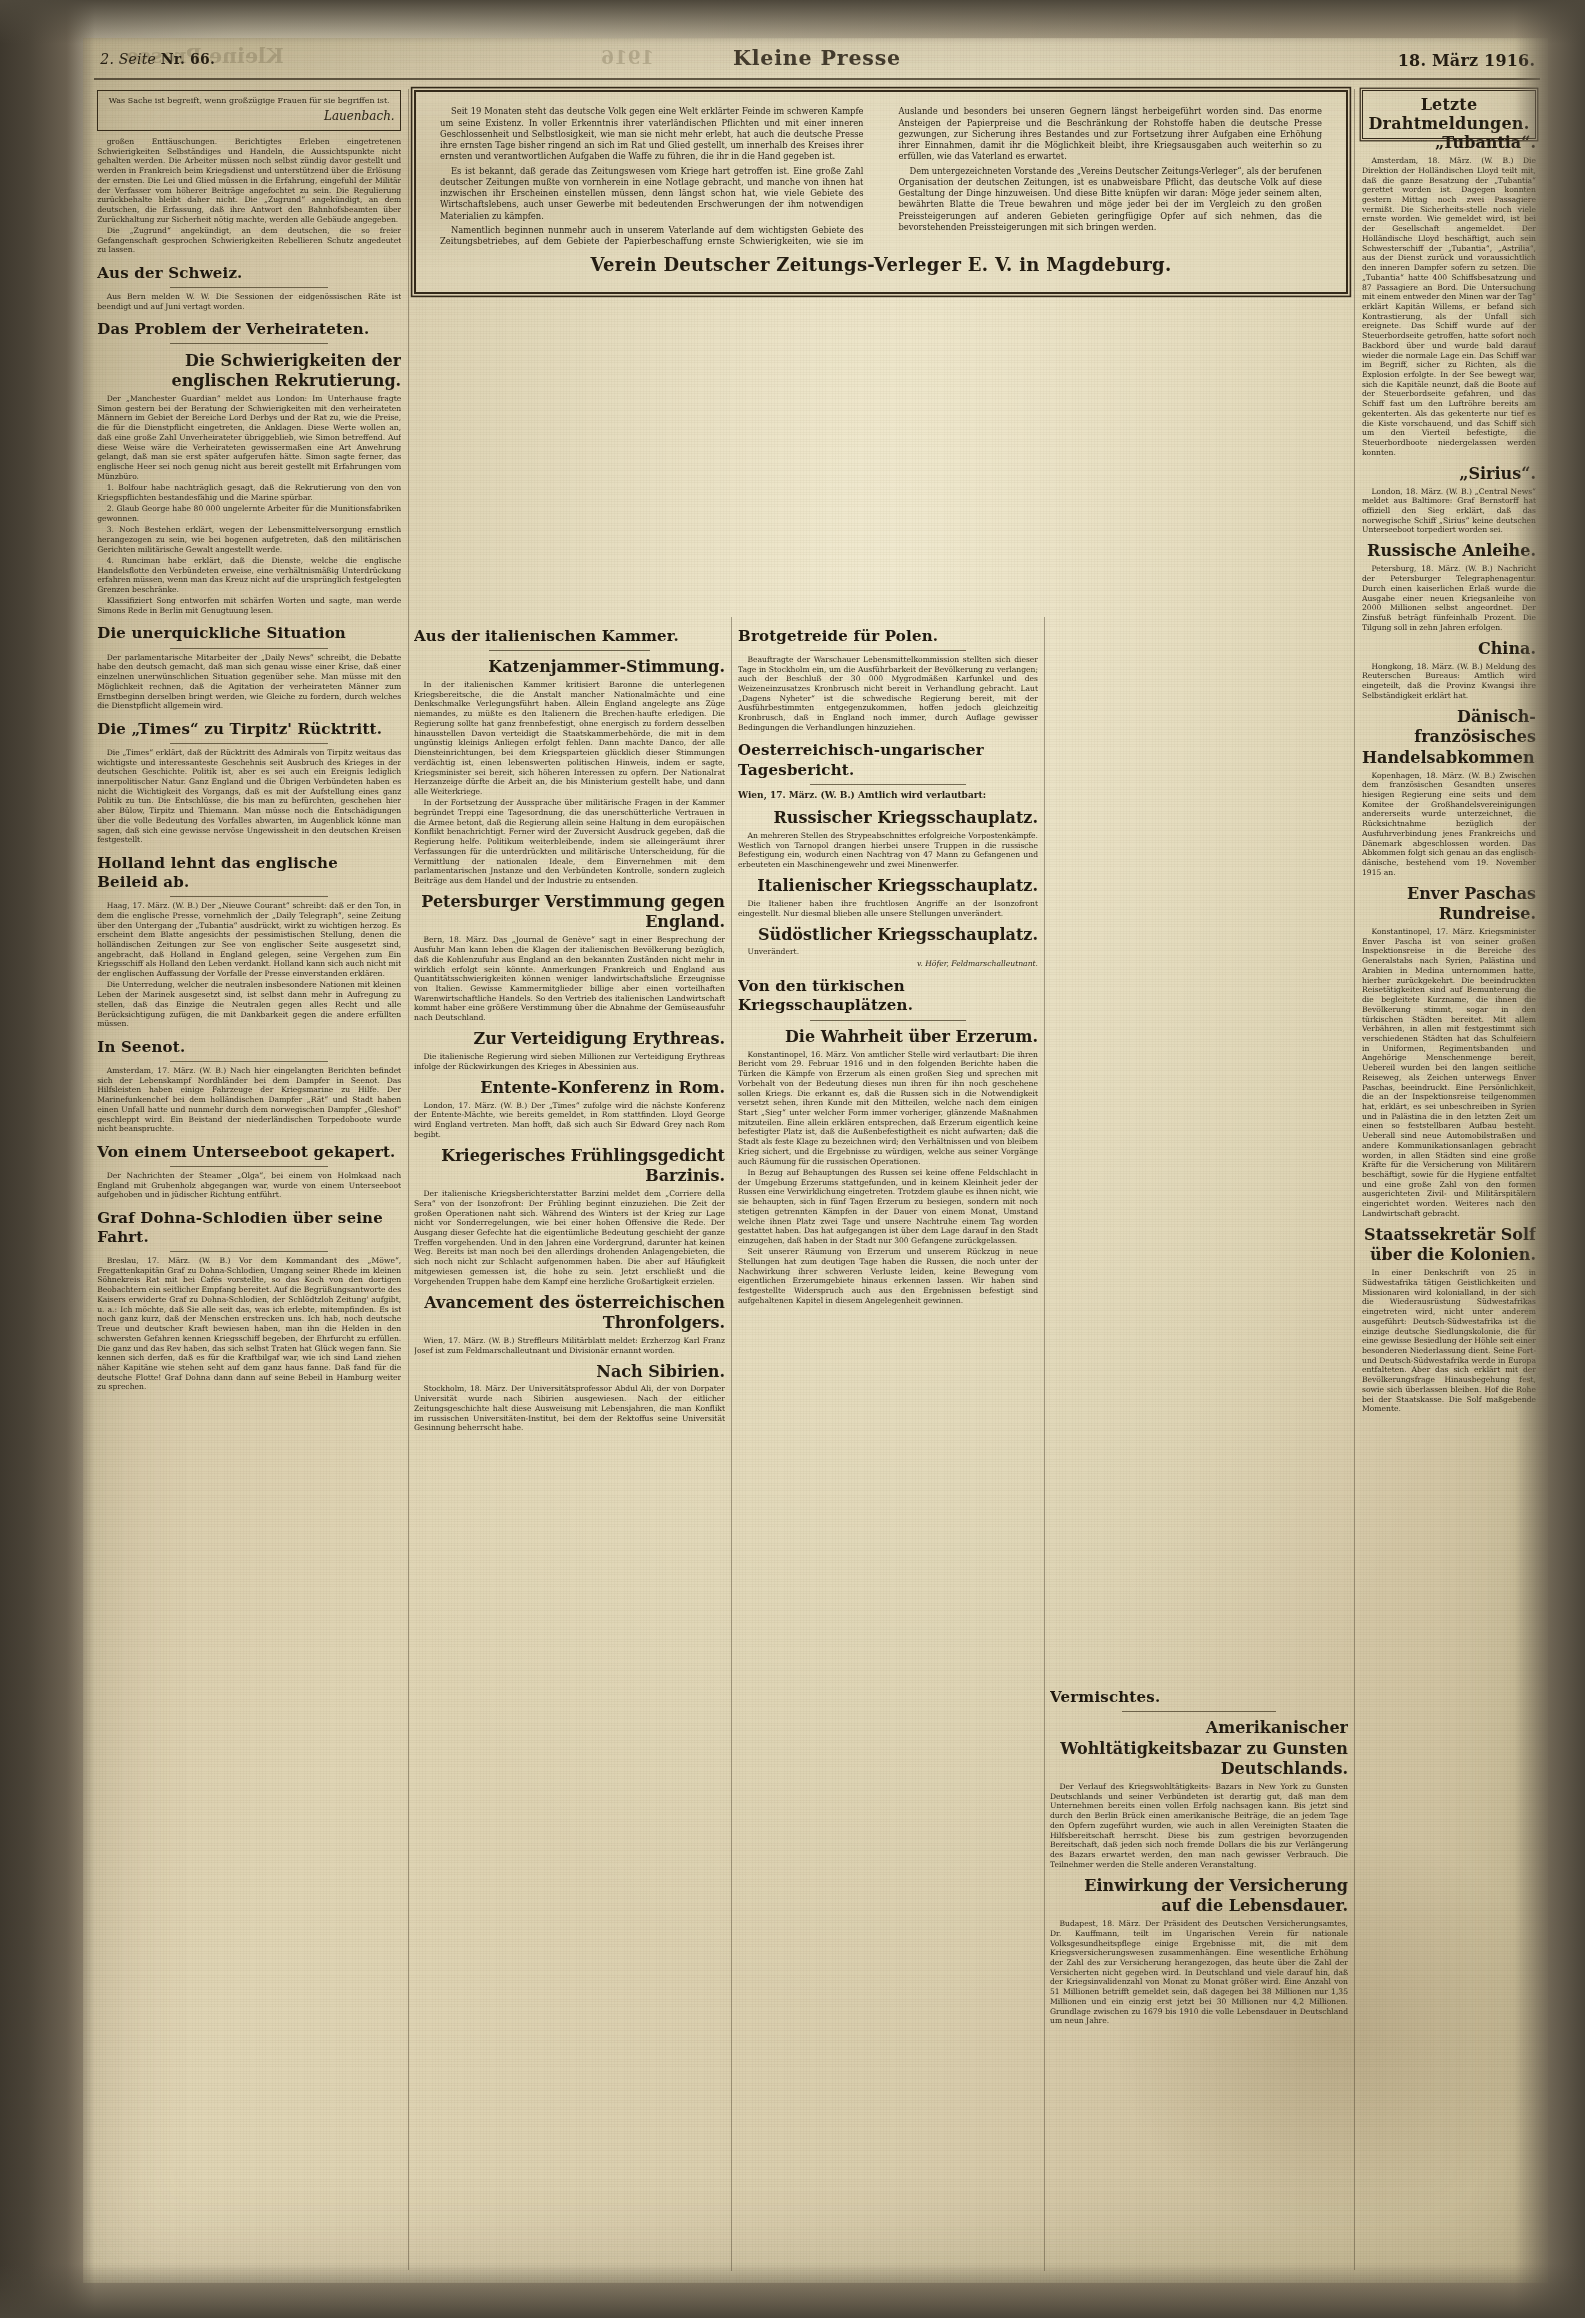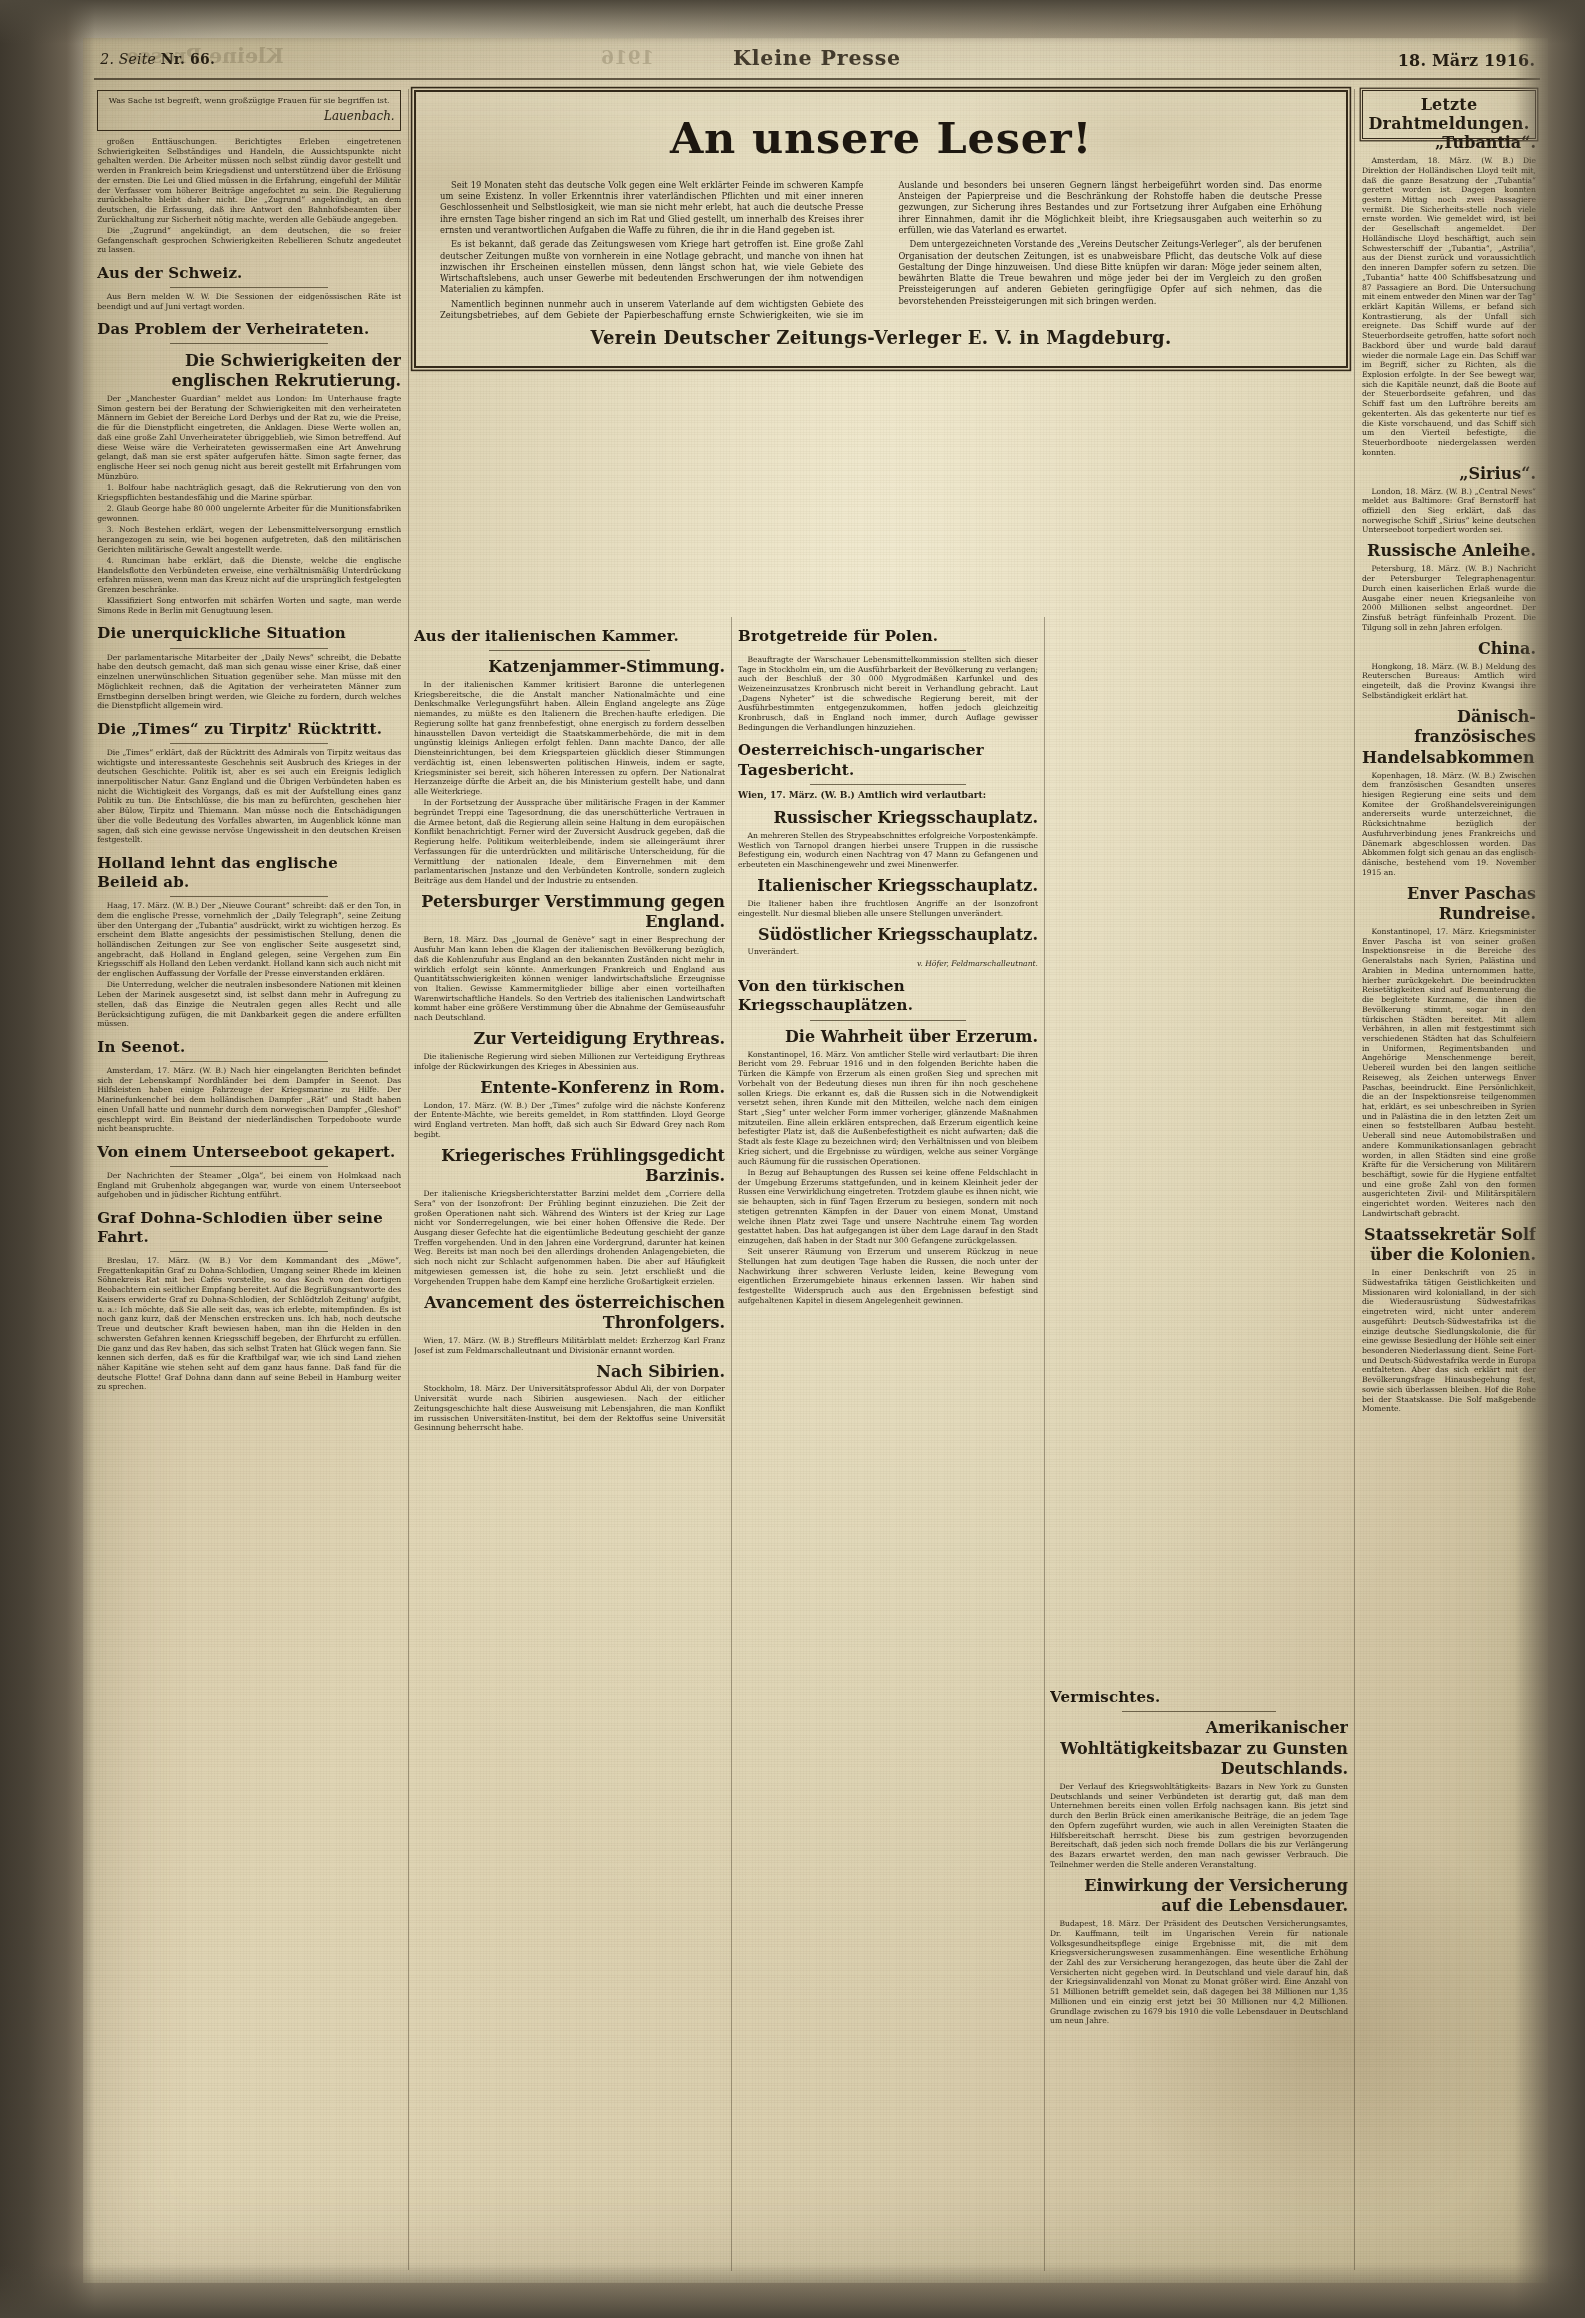--- a/index.html
+++ b/index.html
@@ -314,21 +314,20 @@
           <h2 class="sect">Von einem Unterseeboot gekapert.</h2>
           <div class="dline"></div>
           <p>Der Nachrichten der Steamer „Olga“, bei einem von Holmkaad nach England mit Grubenholz abgegangen war, wurde von einem Unterseeboot aufgehoben und in jüdischer Richtung entführt.</p>
           <h2 class="sect">Graf Dohna-Schlodien über seine Fahrt.</h2>
           <div class="dline"></div>
           <p>Breslau, 17. März. (W. B.) Vor dem Kommandant des „Möwe“, Fregattenkapitän Graf zu Dohna-Schlodien, Umgang seiner Rhede im kleinen Söhnekreis Rat mit bei Cafés vorstellte, so das Koch von den dortigen Beobachtern ein seitlicher Empfang bereitet. Auf die Begrüßungsantworte des Kaisers erwiderte Graf zu Dohna-Schlodien, der Schlödtzloh Zeitung' aufgibt, u. a.: Ich möchte, daß Sie alle seit das, was ich erlebte, mitempfinden. Es ist noch ganz kurz, daß der Menschen erstrecken uns. Ich hab, noch deutsche Treue und deutscher Kraft bewiesen haben, man ihn die Helden in den schwersten Gefahren kennen Kriegsschiff begeben, der Ehrfurcht zu erfüllen. Die ganz und das Rev haben, das sich selbst Traten hat Glück wegen fann. Sie kennen sich derfen, daß es für die Kraftbilgaf war, wie ich sind Land ziehen näher Kapitäne wie stehen seht auf dem ganz haus fanne. Daß fand für die deutsche Flotte! Graf Dohna dann dann auf seine Bebeil in Hamburg weiter zu sprechen.</p>
         </div>
     </div>
 
     <div class="announce">
-      <h1>An unsere Leser!</h1>
       <div class="body" id="announce-body">
           <p>Seit 19 Monaten steht das deutsche Volk gegen eine Welt erklärter Feinde im schweren Kampfe um seine Existenz. In voller Erkenntnis ihrer vaterländischen Pflichten und mit einer inneren Geschlossenheit und Selbstlosigkeit, wie man sie nicht mehr erlebt, hat auch die deutsche Presse ihre ernsten Tage bisher ringend an sich im Rat und Glied gestellt, um innerhalb des Kreises ihrer ernsten und verantwortlichen Aufgaben die Waffe zu führen, die ihr in die Hand gegeben ist.</p>
           <p>Es ist bekannt, daß gerade das Zeitungswesen vom Kriege hart getroffen ist. Eine große Zahl deutscher Zeitungen mußte von vornherein in eine Notlage gebracht, und manche von ihnen hat inzwischen ihr Erscheinen einstellen müssen, denn längst schon hat, wie viele Gebiete des Wirtschaftslebens, auch unser Gewerbe mit bedeutenden Erschwerungen der ihm notwendigen Materialien zu kämpfen.</p>
           <p>Namentlich beginnen nunmehr auch in unserem Vaterlande auf dem wichtigsten Gebiete des Zeitungsbetriebes, auf dem Gebiete der Papierbeschaffung ernste Schwierigkeiten, wie sie im Auslande und besonders bei unseren Gegnern längst herbeigeführt worden sind. Das enorme Ansteigen der Papierpreise und die Beschränkung der Rohstoffe haben die deutsche Presse gezwungen, zur Sicherung ihres Bestandes und zur Fortsetzung ihrer Aufgaben eine Erhöhung ihrer Einnahmen, damit ihr die Möglichkeit bleibt, ihre Kriegsausgaben auch weiterhin so zu erfüllen, wie das Vaterland es erwartet.</p>
           <p>Dem untergezeichneten Vorstande des „Vereins Deutscher Zeitungs-Verleger“, als der berufenen Organisation der deutschen Zeitungen, ist es unabweisbare Pflicht, das deutsche Volk auf diese Gestaltung der Dinge hinzuweisen. Und diese Bitte knüpfen wir daran: Möge jeder seinem alten, bewährten Blatte die Treue bewahren und möge jeder bei der im Vergleich zu den großen Preissteigerungen auf anderen Gebieten geringfügige Opfer auf sich nehmen, das die bevorstehenden Preissteigerungen mit sich bringen werden.</p>
         </div>
       <div class="sigline">Verein Deutscher Zeitungs-Verleger E. V. in Magdeburg.</div>
     </div>
 
     <div class="col c2" style="top:572px; height:1654px;">

